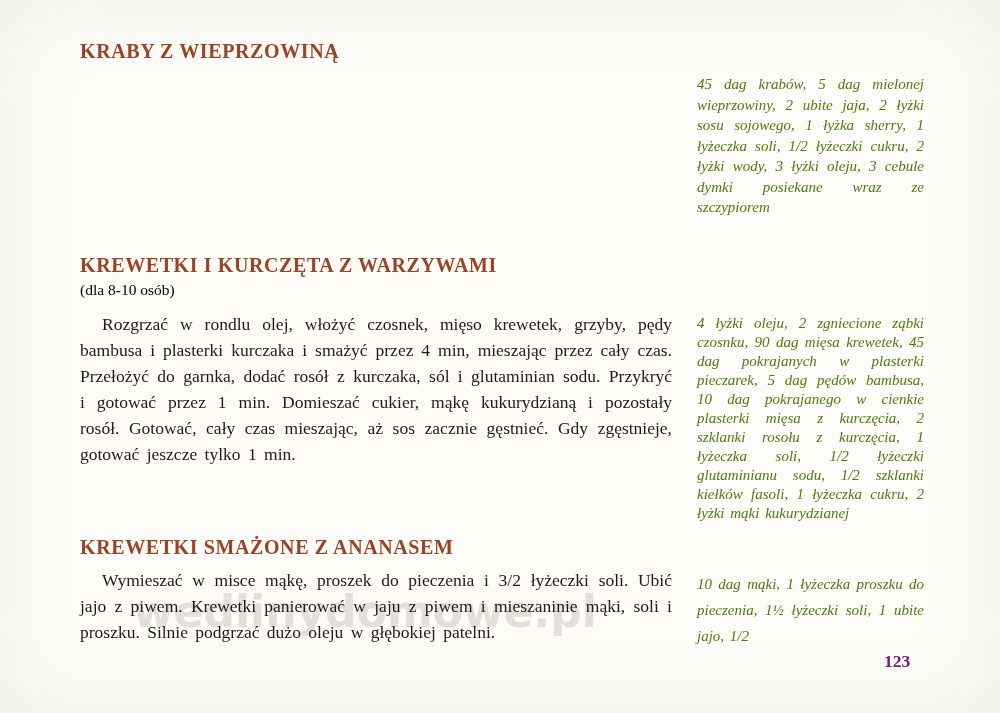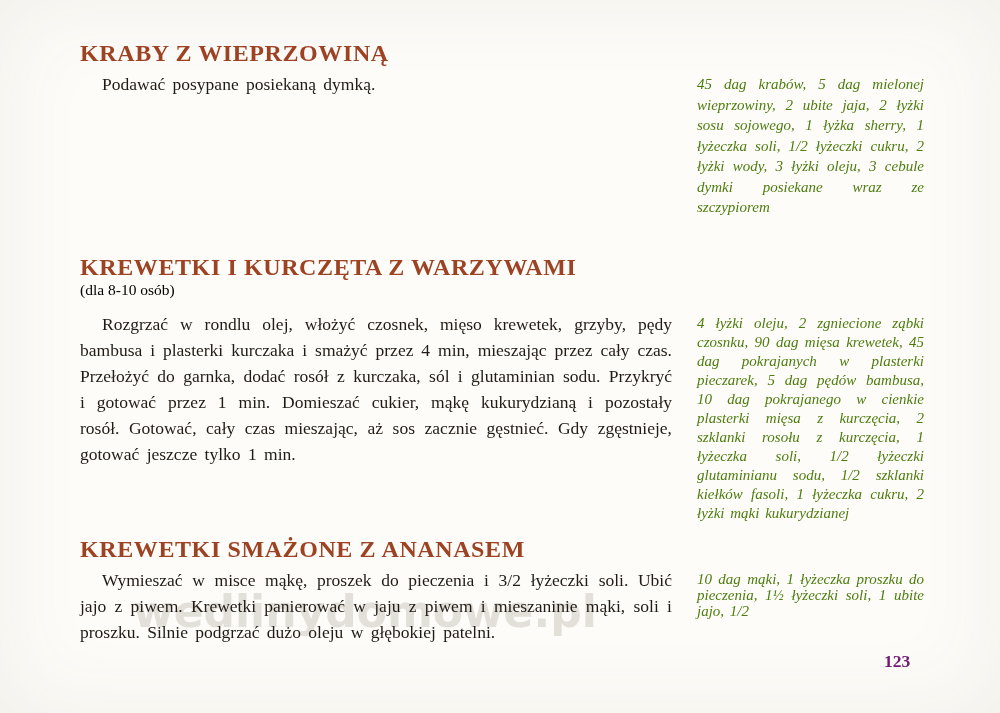--- a/index.html
+++ b/index.html
@@ -14,21 +14,21 @@
     background: #fdfcf8;
     box-shadow: inset 0 0 90px rgba(80, 70, 55, 0.07);
     font-family: "Liberation Serif", serif;
     color: #221b15;
     overflow: hidden;
   }
   .recipe-title {
     position: absolute;
     left: 80px;
     margin: 0;
-    font-size: 24px;
+    font-size: 20px;
     font-weight: bold;
     color: #9d4223;
     letter-spacing: 0.6px;
     white-space: nowrap;
   }
   .recipe-subtitle {
     position: absolute;
     left: 80px;
     margin: 0;
     font-size: 15.5px;
@@ -53,21 +53,21 @@
     left: 697px;
     width: 227px;
     font-style: italic;
     font-size: 15px;
     text-align: justify;
     word-spacing: 2px;
     color: #4d7c0f;
   }
   .ing-1 { top: 74px;  line-height: 20.5px; }
   .ing-2 { top: 314px; line-height: 19px; }
-  .ing-3 { top: 571px; line-height: 16px; }
+  .ing-3 { top: 571px; line-height: 26px; }
 
   .t-1 { top: 40px; }
   .b-1 { top: 71px; }
   .t-2 { top: 254px; }
   .s-2 { top: 281px; }
   .b-2 { top: 311px; }
   .t-3 { top: 536px; }
   .b-3 { top: 567px; }
 
   .watermark {
@@ -98,21 +98,20 @@
 
 <div class="page">
 
   <div class="watermark">wedlinydomowe.pl</div>
 
   <div class="content-layer">
 
     <section>
       <h2 class="recipe-title t-1">KRABY Z WIEPRZOWINĄ</h2>
       <div class="body-col b-1">
-        <p>Podawać posypane posiekaną dymką.</p>
       </div>
       <aside class="ing-col ing-1">45 dag krabów, 5 dag mielonej wieprzowiny, 2 ubite jaja, 2 łyżki sosu sojowego, 1 łyżka sherry, 1 łyżeczka soli, 1/2 łyżeczki cukru, 2 łyżki wody, 3 łyżki oleju, 3 cebule dymki posiekane wraz ze szczypiorem</aside>
     </section>
 
     <section>
       <h2 class="recipe-title t-2">KREWETKI I KURCZĘTA Z WARZYWAMI</h2>
       <p class="recipe-subtitle s-2">(dla 8-10 osób)</p>
       <div class="body-col b-2">
         <p>Rozgrzać w rondlu olej, włożyć czosnek, mięso krewetek, grzyby, pędy bambusa i plasterki kurczaka i smażyć przez 4 min, mieszając przez cały czas. Przełożyć do garnka, dodać rosół z kurczaka, sól i glutaminian sodu. Przykryć i gotować przez 1 min. Domieszać cukier, mąkę kukurydzianą i pozostały rosół. Gotować, cały czas mieszając, aż sos zacznie gęstnieć. Gdy zgęstnieje, gotować jeszcze tylko 1 min.</p>
       </div>

